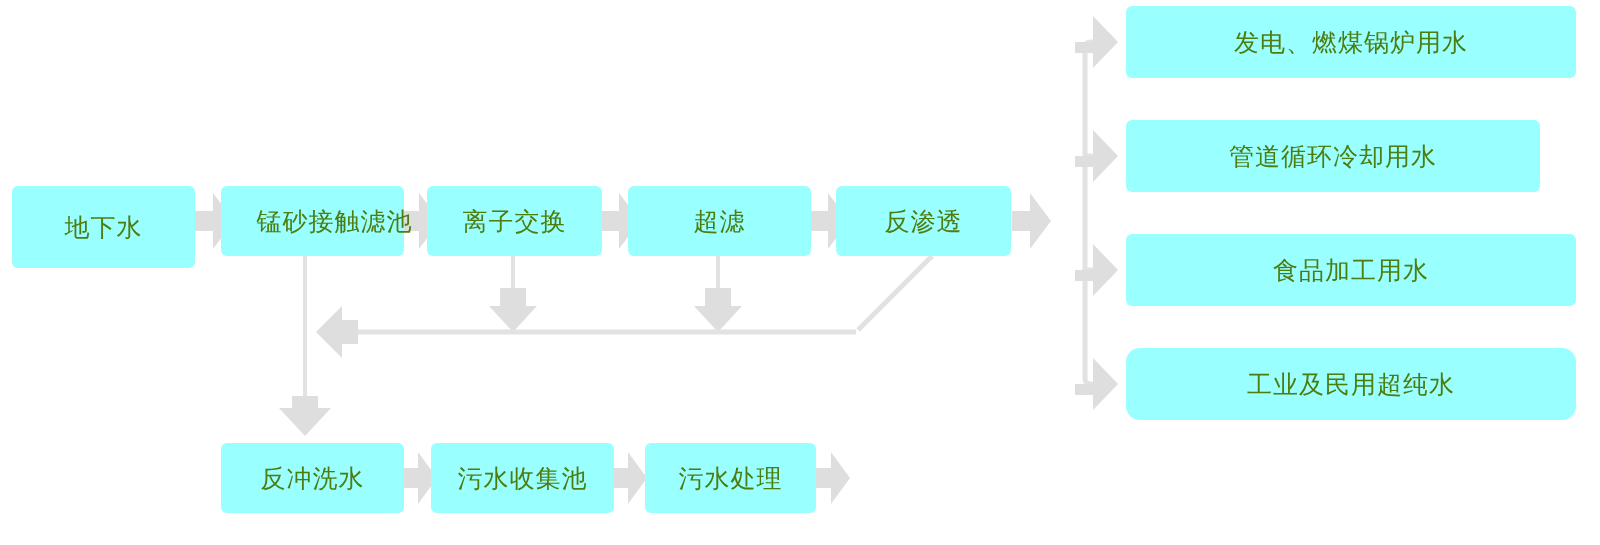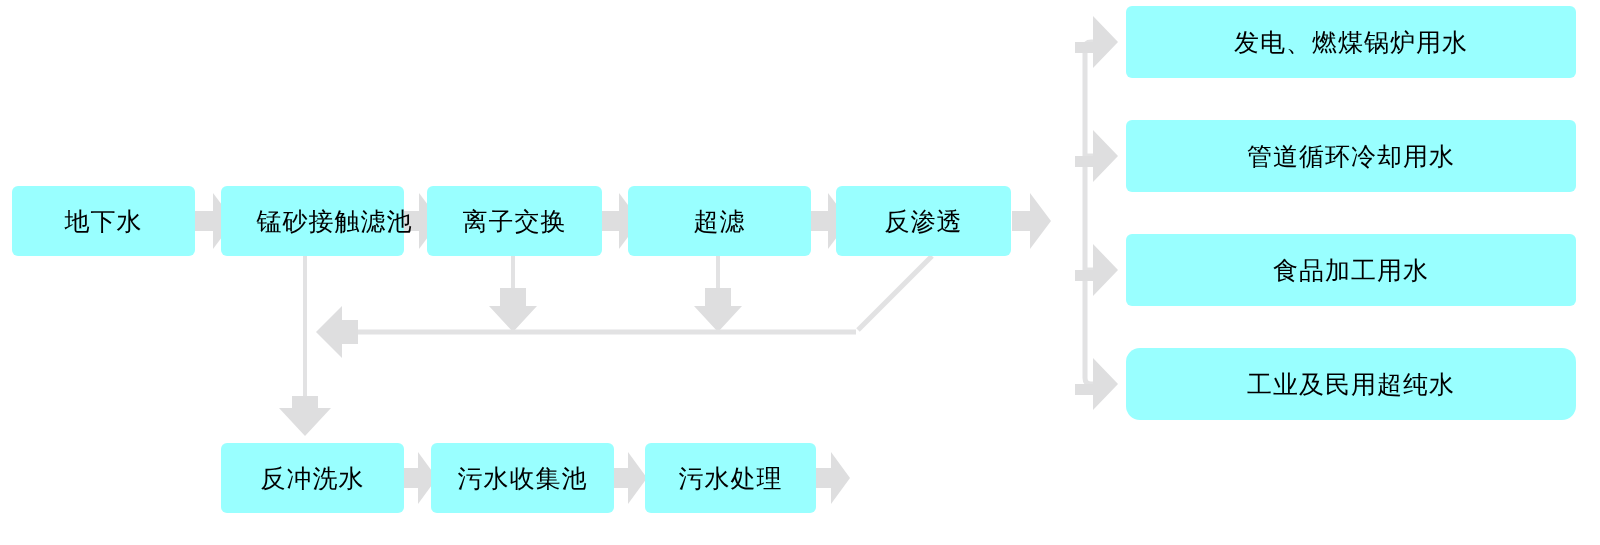--- a/index.html
+++ b/index.html
@@ -22,21 +22,21 @@
     display: flex;
     align-items: center;
     justify-content: center;
     color: #ffffff;
     font-size: 25px;
     letter-spacing: 1px;
     white-space: nowrap;
     box-sizing: border-box;
   }
   .node-label {
-    color: #000000;
+    color: #4d7c0f;
     line-height: 1;
   }
   svg.wires {
     position: absolute;
     left: 0;
     top: 0;
     width: 1600px;
     height: 545px;
     pointer-events: none;
   }
@@ -79,21 +79,21 @@
     <path class="line-stroke" d="M 1099 42 L 1091 42 Q 1085 42 1085 48 L 1085 378 Q 1085 384 1091 384 L 1099 384"></path>
     <line class="line-stroke" x1="1085" y1="156" x2="1099" y2="156"></line>
     <line class="line-stroke" x1="1085" y1="270" x2="1099" y2="270"></line>
 
     <polygon class="arrow-fill" points="1075,31 1075,42 1093,42 1093,16 1118,42 1093,68 1093,53 1075,53"></polygon>
     <polygon class="arrow-fill" points="1075,145 1075,156 1093,156 1093,130 1118,156 1093,182 1093,167 1075,167"></polygon>
     <polygon class="arrow-fill" points="1075,259 1075,270 1093,270 1093,244 1118,270 1093,296 1093,281 1075,281"></polygon>
     <polygon class="arrow-fill" points="1075,373 1075,384 1093,384 1093,358 1118,384 1093,410 1093,395 1075,395"></polygon>
   </svg>
 
-  <div class="node" style="left:12px; top:186px; width:183px; height:70px;">
+  <div class="node" style="left:12px; top:186px; width:183px; height:82px;">
     <span class="node-label">地下水</span>
   </div>
 
   <div class="node" style="left:221px; top:186px; width:183px; height:70px;padding-left:44px;">
     <span class="node-label">锰砂接触滤池</span>
   </div>
 
   <div class="node" style="left:427px; top:186px; width:175px; height:70px;">
     <span class="node-label">离子交换</span>
   </div>
@@ -115,21 +115,21 @@
   </div>
 
   <div class="node" style="left:645px; top:443px; width:171px; height:70px;">
     <span class="node-label">污水处理</span>
   </div>
 
   <div class="node" style="left:1126px; top:6px; width:450px; height:72px;">
     <span class="node-label">发电、燃煤锅炉用水</span>
   </div>
 
-  <div class="node" style="left:1126px; top:120px; width:450px; height:72px;">
+  <div class="node" style="left:1126px; top:120px; width:414px; height:72px;">
     <span class="node-label">管道循环冷却用水</span>
   </div>
 
   <div class="node" style="left:1126px; top:234px; width:450px; height:72px;">
     <span class="node-label">食品加工用水</span>
   </div>
 
   <div class="node" style="left:1126px; top:348px; width:450px; height:72px;border-radius:14px;">
     <span class="node-label">工业及民用超纯水</span>
   </div>

